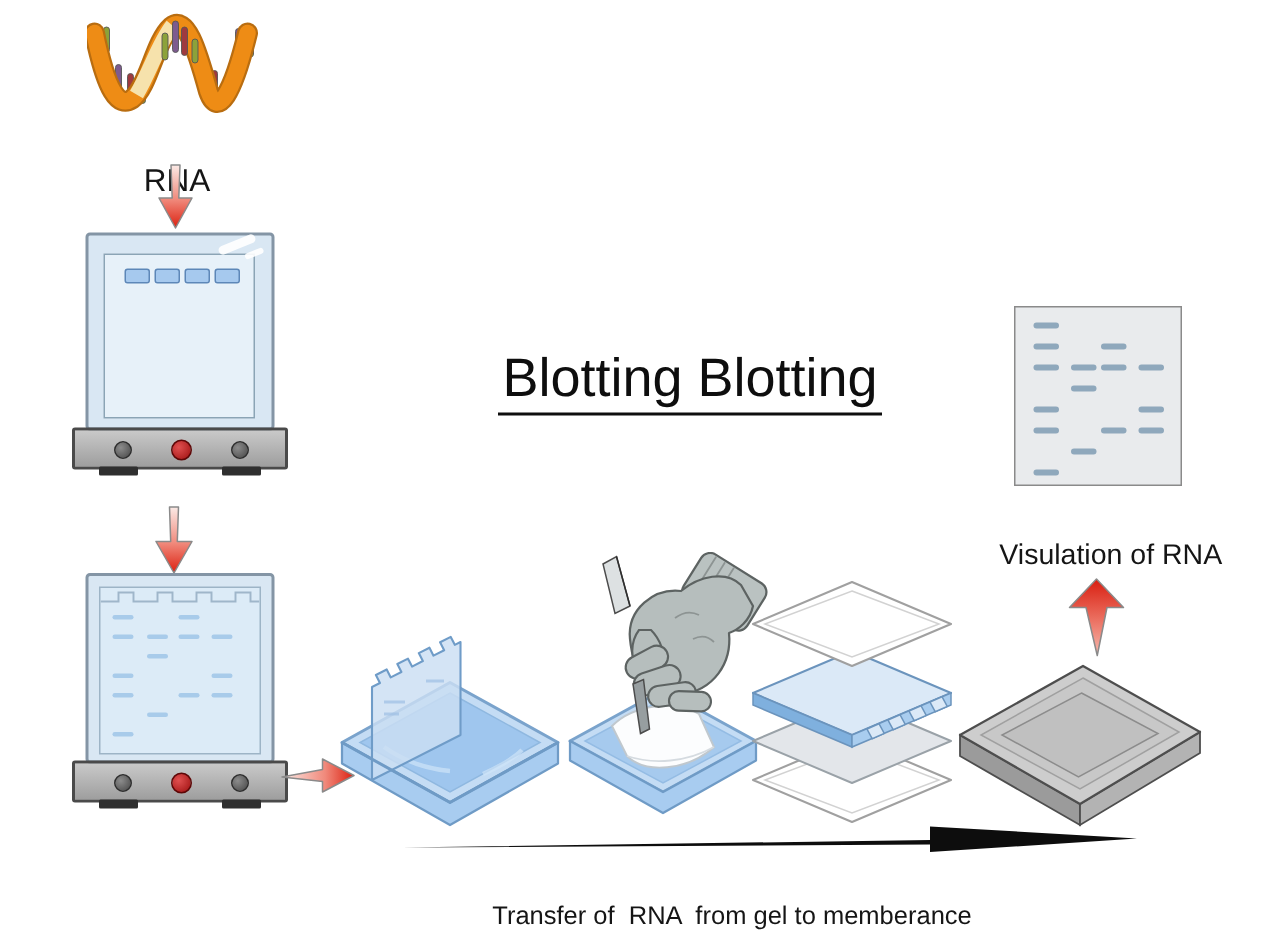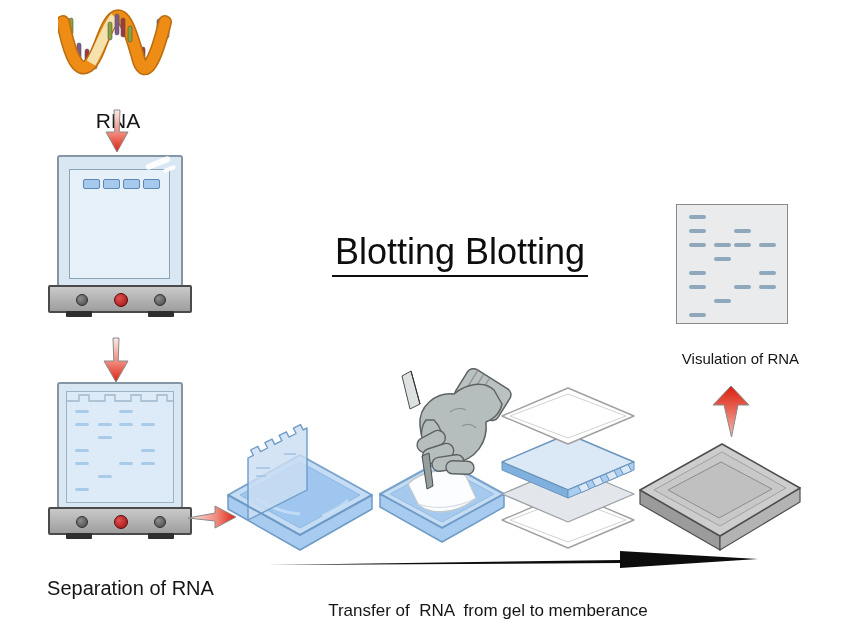--- a/index.html
+++ b/index.html
@@ -122,21 +122,20 @@
     </div>
     <div class="unit-base" style="top:127px">
       <div class="knob" style="left:26px"></div>
       <div class="knob red" style="left:64px"></div>
       <div class="knob" style="left:104px"></div>
       <div class="foot" style="left:16px"></div>
       <div class="foot" style="right:16px"></div>
     </div>
   </div>
 
-  <div class="label" style="left:18px;top:548px;width:225px;font-size:20px">Separation of RNA</div>
 
   <svg class="abs" style="left:226px;top:418px" width="152" height="150" viewBox="0 0 152 150">
     <path d="M74,37 L146,77 L74,117 L2,77 Z" fill="#c4dcf4" stroke="#7aa3cc" stroke-width="2" stroke-linejoin="round"></path>
     <path d="M2,77 L2,91 L74,132 L146,91 L146,77 L74,117 Z" fill="#a8ccf0" stroke="#6f9bc6" stroke-width="1.5" stroke-linejoin="round"></path>
     <path d="M74,44 L134,77 L74,110 L14,77 Z" fill="#9fc6ee" stroke="#8fb8e0" stroke-width="1"></path>
     <path d="M30,80 q20,14 44,16 M96,98 q18,-8 26,-16" fill="none" stroke="#cfe4f8" stroke-width="3" opacity="0.7"></path>
     <path d="M22,40 L27.3,37.3 L24.6,32 L31.8,28.3 L34.5,33.6 L41.6,30 L38.9,24.7 L46,21.1 L48.7,26.4
              L55.9,22.7 L53.2,17.4 L60.3,13.8 L63,19.1 L70.1,15.5 L67.4,10.2 L74.5,6.6 L77.2,11.9
              L81,10 L81,72 L22,102 Z" fill="#cadef3" fill-opacity="0.82" stroke="#6f9cc8" stroke-width="1.4" stroke-linejoin="round"></path>
     <path d="M30,50 h14 M30,58 h10 M58,36 h12" stroke="#9fc0e4" stroke-width="2" opacity="0.7"></path>
@@ -233,21 +232,21 @@
       <div class="band" style="left: 37px; top: 52px; width: 17px; height: 4px; background: rgb(143, 168, 188);"></div>
       <div class="band" style="left: 37px; top: 94px; width: 17px; height: 4px; background: rgb(143, 168, 188);"></div>
       <div class="band" style="left: 57px; top: 24px; width: 17px; height: 4px; background: rgb(143, 168, 188);"></div>
       <div class="band" style="left: 57px; top: 38px; width: 17px; height: 4px; background: rgb(143, 168, 188);"></div>
       <div class="band" style="left: 57px; top: 80px; width: 17px; height: 4px; background: rgb(143, 168, 188);"></div>
       <div class="band" style="left: 82px; top: 38px; width: 17px; height: 4px; background: rgb(143, 168, 188);"></div>
       <div class="band" style="left: 82px; top: 66px; width: 17px; height: 4px; background: rgb(143, 168, 188);"></div>
       <div class="band" style="left: 82px; top: 80px; width: 17px; height: 4px; background: rgb(143, 168, 188);"></div>
     </div>
 
-  <div class="label" style="left:648px;top:321px;width:185px;font-size:15px">Visulation of RNA</div>
+  <div class="label" style="left:648px;top:331px;width:185px;font-size:19px">Visulation of RNA</div>
 
   <div class="title-wrap">
     <span class="title-text">Blotting Blotting</span>
   </div>
 
   <div class="label transfer-label" style="left:228px;top:572px;width:520px;font-size:17px">Transfer of  RNA  from gel to memberance</div>
 
 </div>
 
 </body></html>

